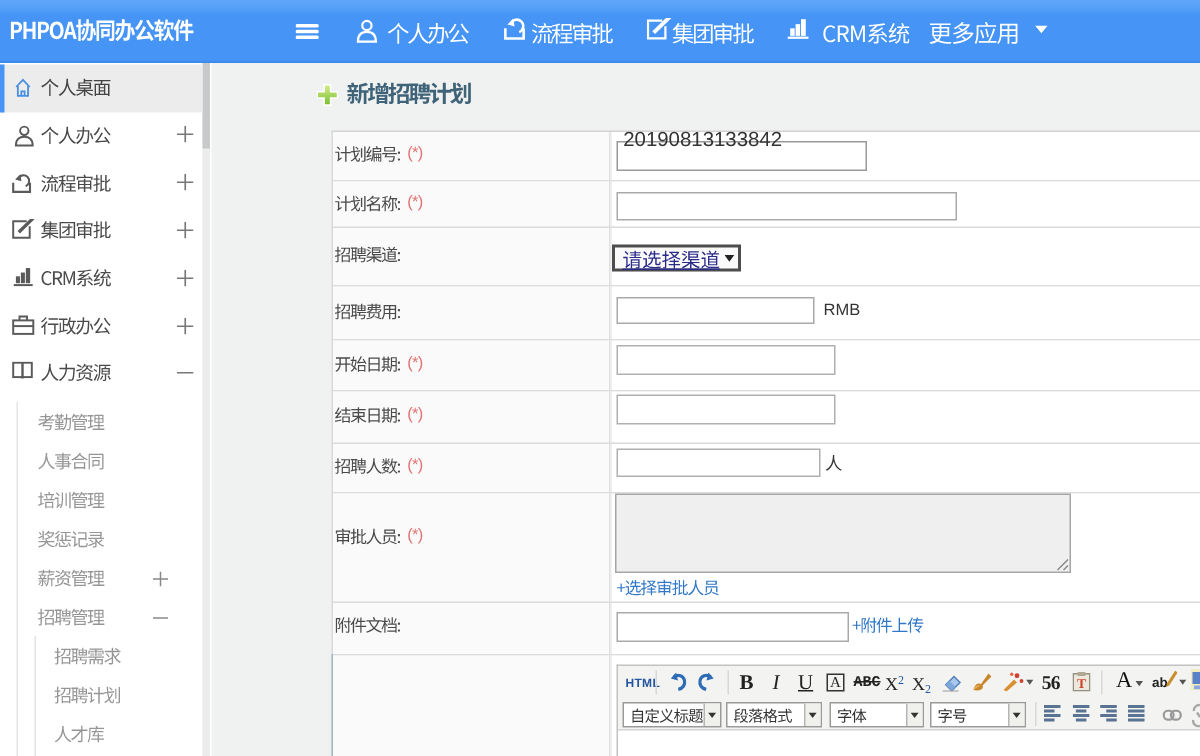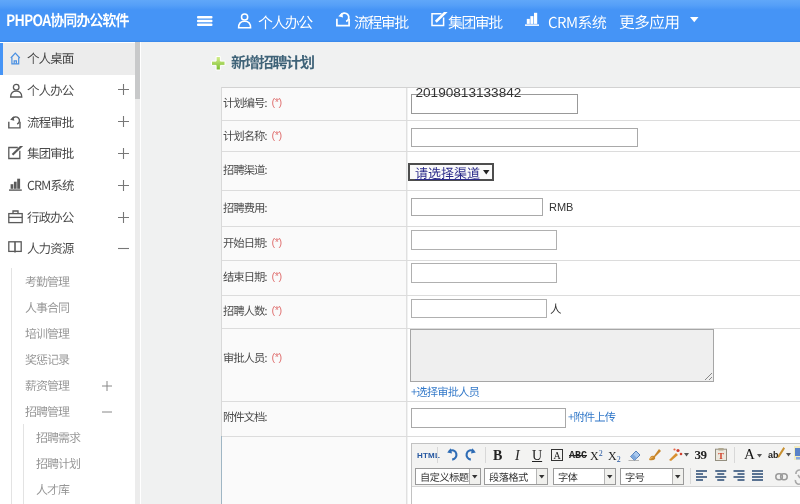--- a/index.html
+++ b/index.html
@@ -303,21 +303,21 @@
     </svg>
 <svg class="abs" style="left:668px;top:448px" width="15" height="13">
       <path d="M1 12 L8 5 L10 7 L3 13 Z" fill="#d89030"></path>
       <circle cx="10" cy="2.5" r="1.6" fill="#d04030"></circle>
       <circle cx="13" cy="6" r="1.3" fill="#d04030"></circle>
       <circle cx="6.5" cy="1.5" r="1.1" fill="#e86040"></circle>
     </svg>
 <svg class="abs" style="left:684px;top:453px" width="6" height="4">
       <path d="M0 0 H5 L2.5 3.5 Z" fill="#555"></path>
     </svg>
-<div class="abs" style="left:694.5px;top:446.5px;font-family:'Liberation Serif',serif;font-size:13px;font-weight:bold;color:#222;letter-spacing:-0.5px">39</div>
+<div class="abs" style="left:694.5px;top:446.5px;font-family:'Liberation Serif',serif;font-size:13px;font-weight:bold;color:#222;letter-spacing:-0.5px">56</div>
 <svg class="abs" style="left:714.5px;top:447.5px" width="12" height="13">
       <rect x="0.5" y="1.2" width="11" height="11.3" fill="#ece8de" stroke="#948f80" stroke-width="1"></rect>
       <rect x="3.2" y="0" width="5.6" height="2.6" rx="0.8" fill="#b0a890"></rect>
       <text x="6" y="10.5" font-size="9" font-weight="bold" fill="#d04028" text-anchor="middle" font-family="Liberation Serif">T</text>
     </svg>
 <div class="abs" style="left:734px;top:447px;width:1px;height:16px;background:#d8d8d8"></div>
 <div class="abs" style="left:744px;top:446px;font-family:'Liberation Serif',serif;font-size:15px;color:#111">A</div>
 <svg class="abs" style="left:757px;top:454px" width="6" height="4">
       <path d="M0 0 H5 L2.5 3.5 Z" fill="#555"></path>
     </svg>

